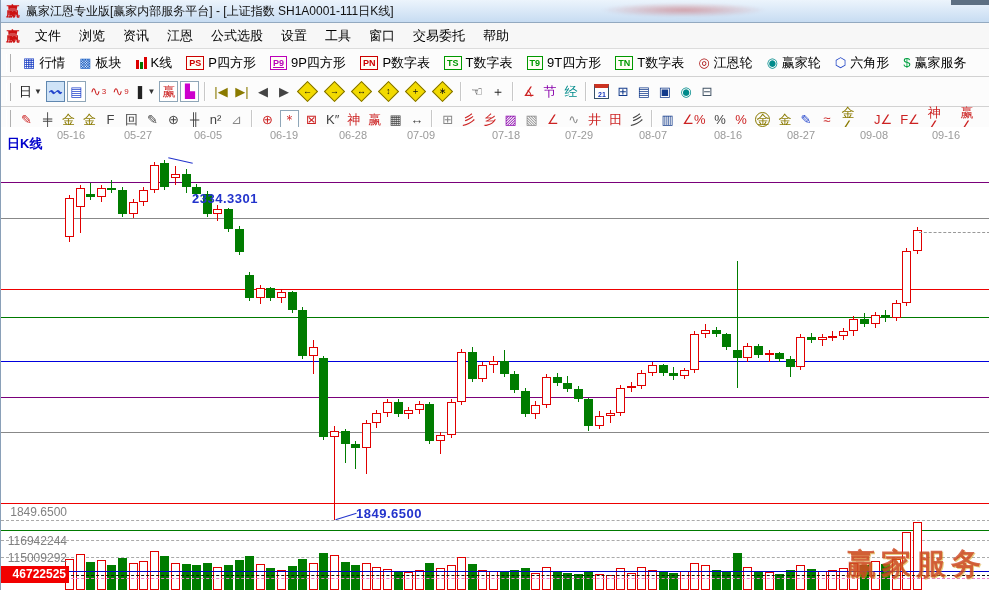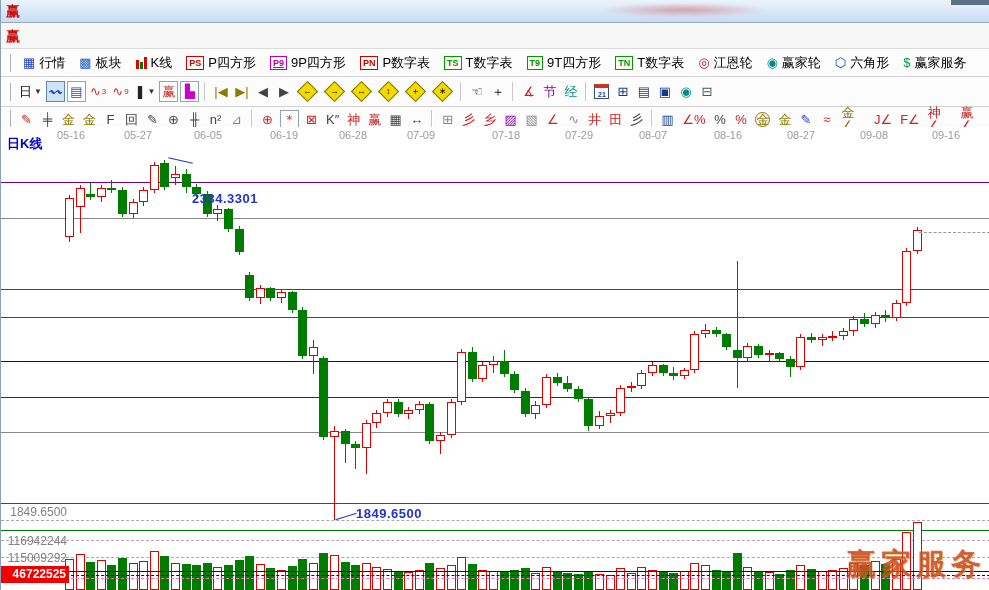--- a/index.html
+++ b/index.html
@@ -68,26 +68,39 @@
     color:rgba(204,68,34,.8);letter-spacing:5px;
     text-shadow:1px 1px 0 rgba(212,160,23,.55);white-space:nowrap;}
 </style>
 </head>
 <body>
 
 <div class="app">
 
   <div class="titlebar">
     <span class="logo">赢</span>
+    <span class="title">赢家江恩专业版[赢家内部服务平台] - [上证指数  SH1A0001-111日K线]</span>
     <div class="smudge"></div>
     <div class="corner"></div>
   </div>
 
   <div class="menubar">
     <span class="logo">赢</span>
+    <div class="menu-items" id="menu-items">
+        <span class="menu-item">文件</span>
+        <span class="menu-item">浏览</span>
+        <span class="menu-item">资讯</span>
+        <span class="menu-item">江恩</span>
+        <span class="menu-item">公式选股</span>
+        <span class="menu-item">设置</span>
+        <span class="menu-item">工具</span>
+        <span class="menu-item">窗口</span>
+        <span class="menu-item">交易委托</span>
+        <span class="menu-item">帮助</span>
+      </div>
   </div>
 
   <div class="toolbar t1" id="t1">
       <div class="grip"></div>
       <div class="tool-item">
         <span class="ticon" style="color: rgb(26, 63, 196);">▦</span>
         <span>行情</span>
       </div>
       <div class="tool-item">
         <span class="ticon" style="color: rgb(26, 95, 196);">▩</span>

